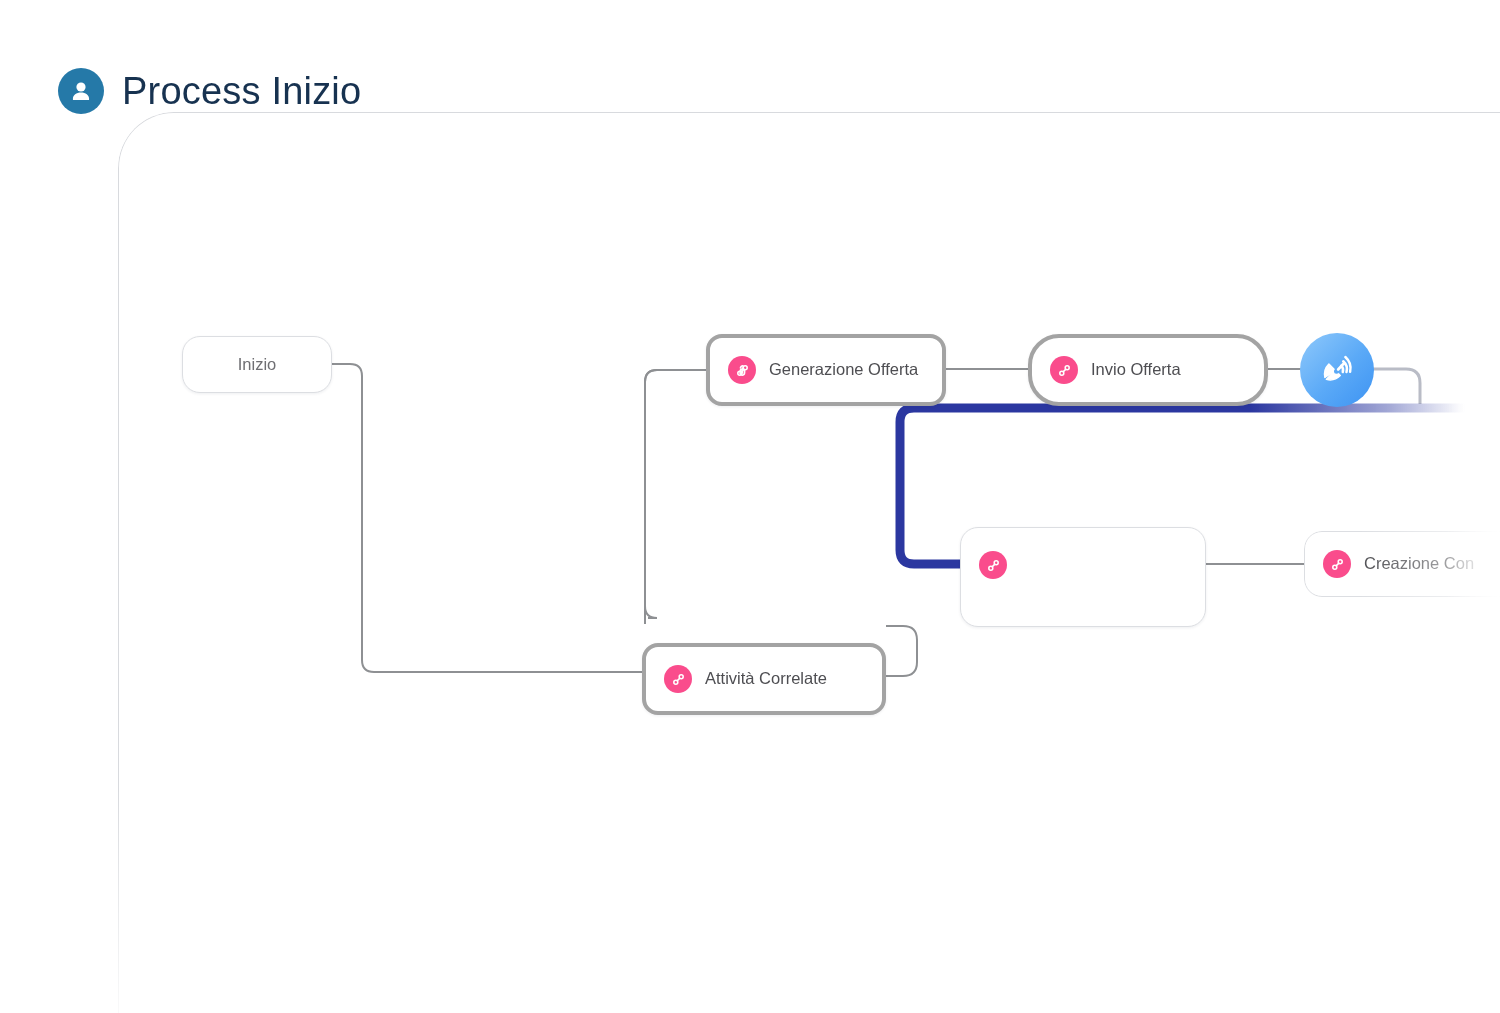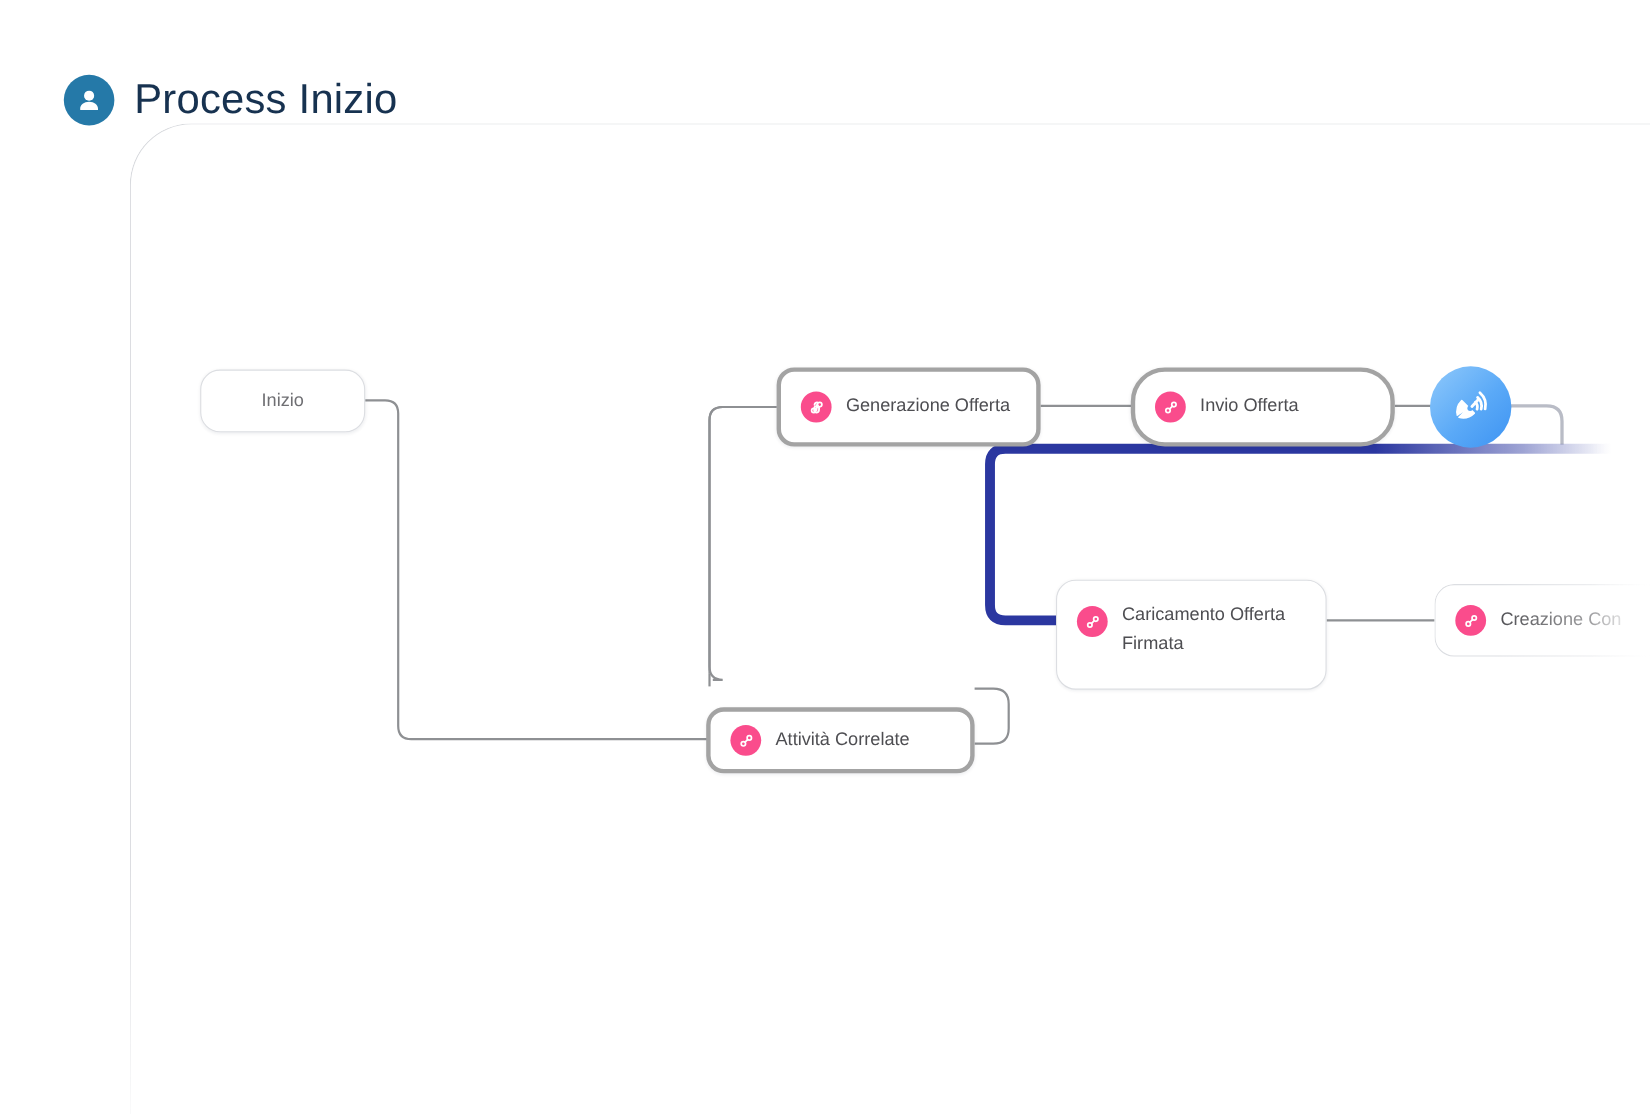--- a/index.html
+++ b/index.html
@@ -220,35 +220,34 @@
   </div>
 
   <div class="node plain" id="node-caricamento-offerta-firmata" style="left:960px; top:527px; width:246px; height:100px; align-items:flex-start; padding-top:22px;">
     <span class="link-icon" style="margin-top:1px;">
       <svg width="17" height="17" viewBox="0 0 24 24" aria-hidden="true">
         <circle cx="8.2" cy="15.8" r="2.8" fill="none" stroke="#ffffff" stroke-width="2.2"></circle>
         <circle cx="15.8" cy="8.2" r="2.8" fill="none" stroke="#ffffff" stroke-width="2.2"></circle>
         <line x1="10.4" y1="13.6" x2="13.6" y2="10.4" stroke="#ffffff" stroke-width="2.2" stroke-linecap="round"></line>
       </svg>
     </span>
-    <span class="node-label" style="margin-top:-3px;">Caricamento Offerta Firmata</span>
   </div>
 
   <div class="node plain" id="node-creazione-contratto" style="left:1304px; top:531px; width:250px; height:66px;">
     <span class="link-icon">
       <svg width="17" height="17" viewBox="0 0 24 24" aria-hidden="true">
         <circle cx="8.2" cy="15.8" r="2.8" fill="none" stroke="#ffffff" stroke-width="2.2"></circle>
         <circle cx="15.8" cy="8.2" r="2.8" fill="none" stroke="#ffffff" stroke-width="2.2"></circle>
         <line x1="10.4" y1="13.6" x2="13.6" y2="10.4" stroke="#ffffff" stroke-width="2.2" stroke-linecap="round"></line>
       </svg>
     </span>
     <span class="node-label" style="white-space:nowrap;">Creazione Con</span>
   </div>
 
-  <div class="node active" id="node-attivita-correlate" style="left:642px; top:643px; width:244px; height:60px;align-items:center;">
+  <div class="node active" id="node-attivita-correlate" style="left:642px; top:643px; width:244px; height:72px;align-items:center;">
     <span class="link-icon">
       <svg width="17" height="17" viewBox="0 0 24 24" aria-hidden="true">
         <circle cx="8.2" cy="15.8" r="2.8" fill="none" stroke="#ffffff" stroke-width="2.2"></circle>
         <circle cx="15.8" cy="8.2" r="2.8" fill="none" stroke="#ffffff" stroke-width="2.2"></circle>
         <line x1="10.4" y1="13.6" x2="13.6" y2="10.4" stroke="#ffffff" stroke-width="2.2" stroke-linecap="round"></line>
       </svg>
     </span>
     <span class="node-label">Attività Correlate</span>
   </div>
 

